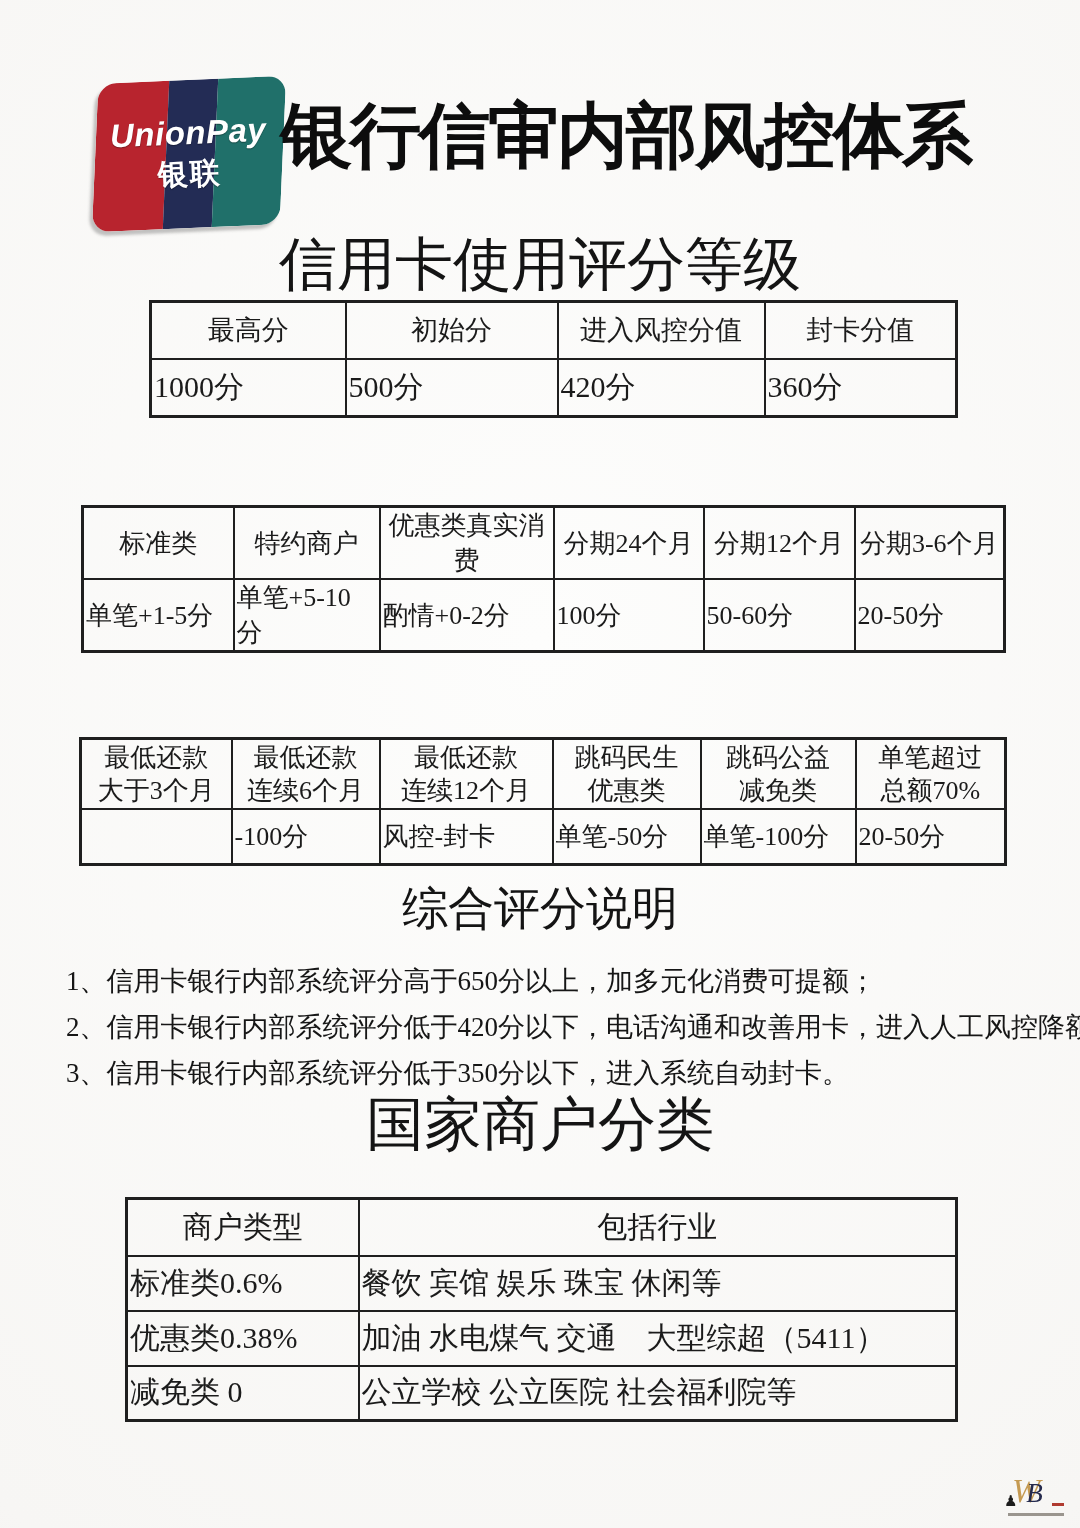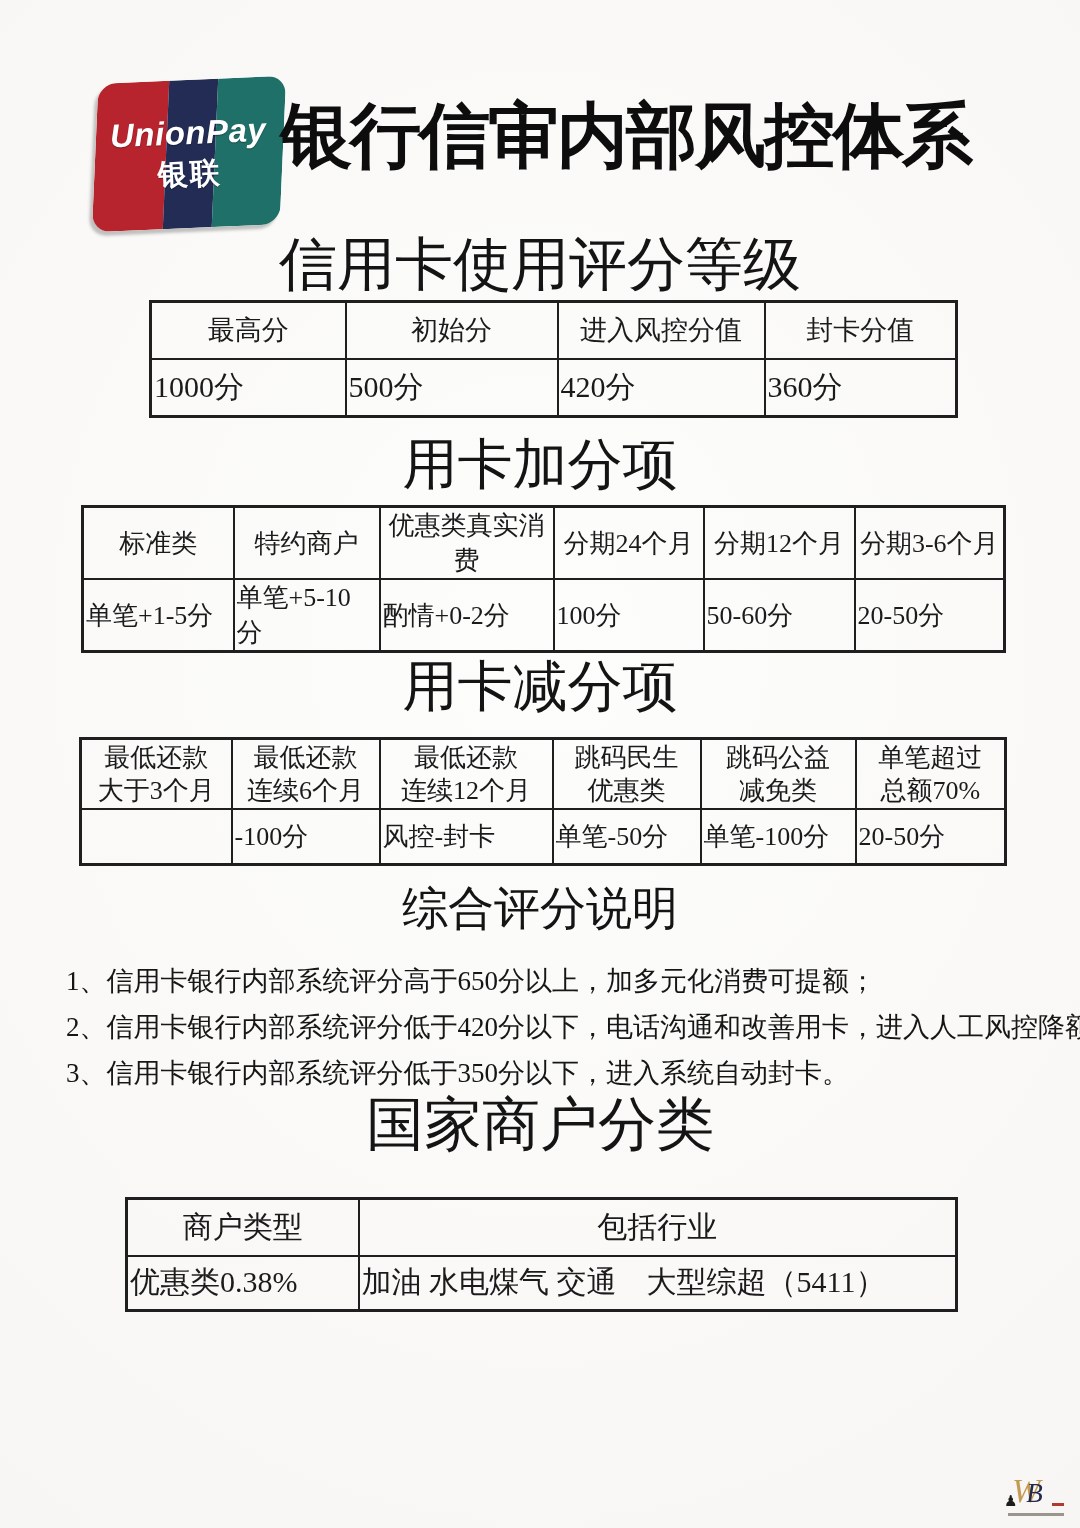--- a/index.html
+++ b/index.html
@@ -121,21 +121,20 @@
     </tr>
     <tr class="vl">
       <td>1000分</td>
       <td>500分</td>
       <td>420分</td>
       <td>360分</td>
     </tr>
   </tbody>
     </table>
 
-  <h2 class="sec-heading h-plus">用卡加分项</h2>
   <table class="t2">
     <colgroup>
         <col style="width:151px">
         <col style="width:146px">
         <col style="width:174px">
         <col style="width:150px">
         <col style="width:151px">
         <col style="width:150px">
       </colgroup>
     <tbody>
@@ -151,21 +150,20 @@
       <td>单笔+1-5分</td>
       <td>单笔+5-10分</td>
       <td>酌情+0-2分</td>
       <td>100分</td>
       <td>50-60分</td>
       <td>20-50分</td>
     </tr>
   </tbody>
     </table>
 
-  <h2 class="sec-heading h-minus">用卡减分项</h2>
   <table class="t3">
     <colgroup>
         <col style="width:151px">
         <col style="width:148px">
         <col style="width:173px">
         <col style="width:148px">
         <col style="width:155px">
         <col style="width:150px">
       </colgroup>
     <tbody>
@@ -206,22 +204,30 @@
     <colgroup>
         <col style="width:232px">
         <col style="width:598px">
       </colgroup>
     <tbody>
         <tr class="hd">
       <th>商户类型</th>
       <th>包括行业</th>
     </tr>
     <tr>
+      <td>标准类0.6%</td>
+      <td>餐饮 宾馆 娱乐 珠宝 休闲等</td>
+    </tr>
+    <tr>
       <td>优惠类0.38%</td>
       <td>加油 水电煤气 交通　大型综超（5411）</td>
+    </tr>
+    <tr>
+      <td>减免类 0</td>
+      <td>公立学校 公立医院 社会福利院等</td>
     </tr>
   </tbody>
     </table>
 
   <div class="watermark">
     <span class="wm-mono">
       <span class="wm-w">W</span><span class="wm-b">B</span>
     </span>
     <span class="wm-figure">♟</span>
     <span class="wm-redline"></span>

